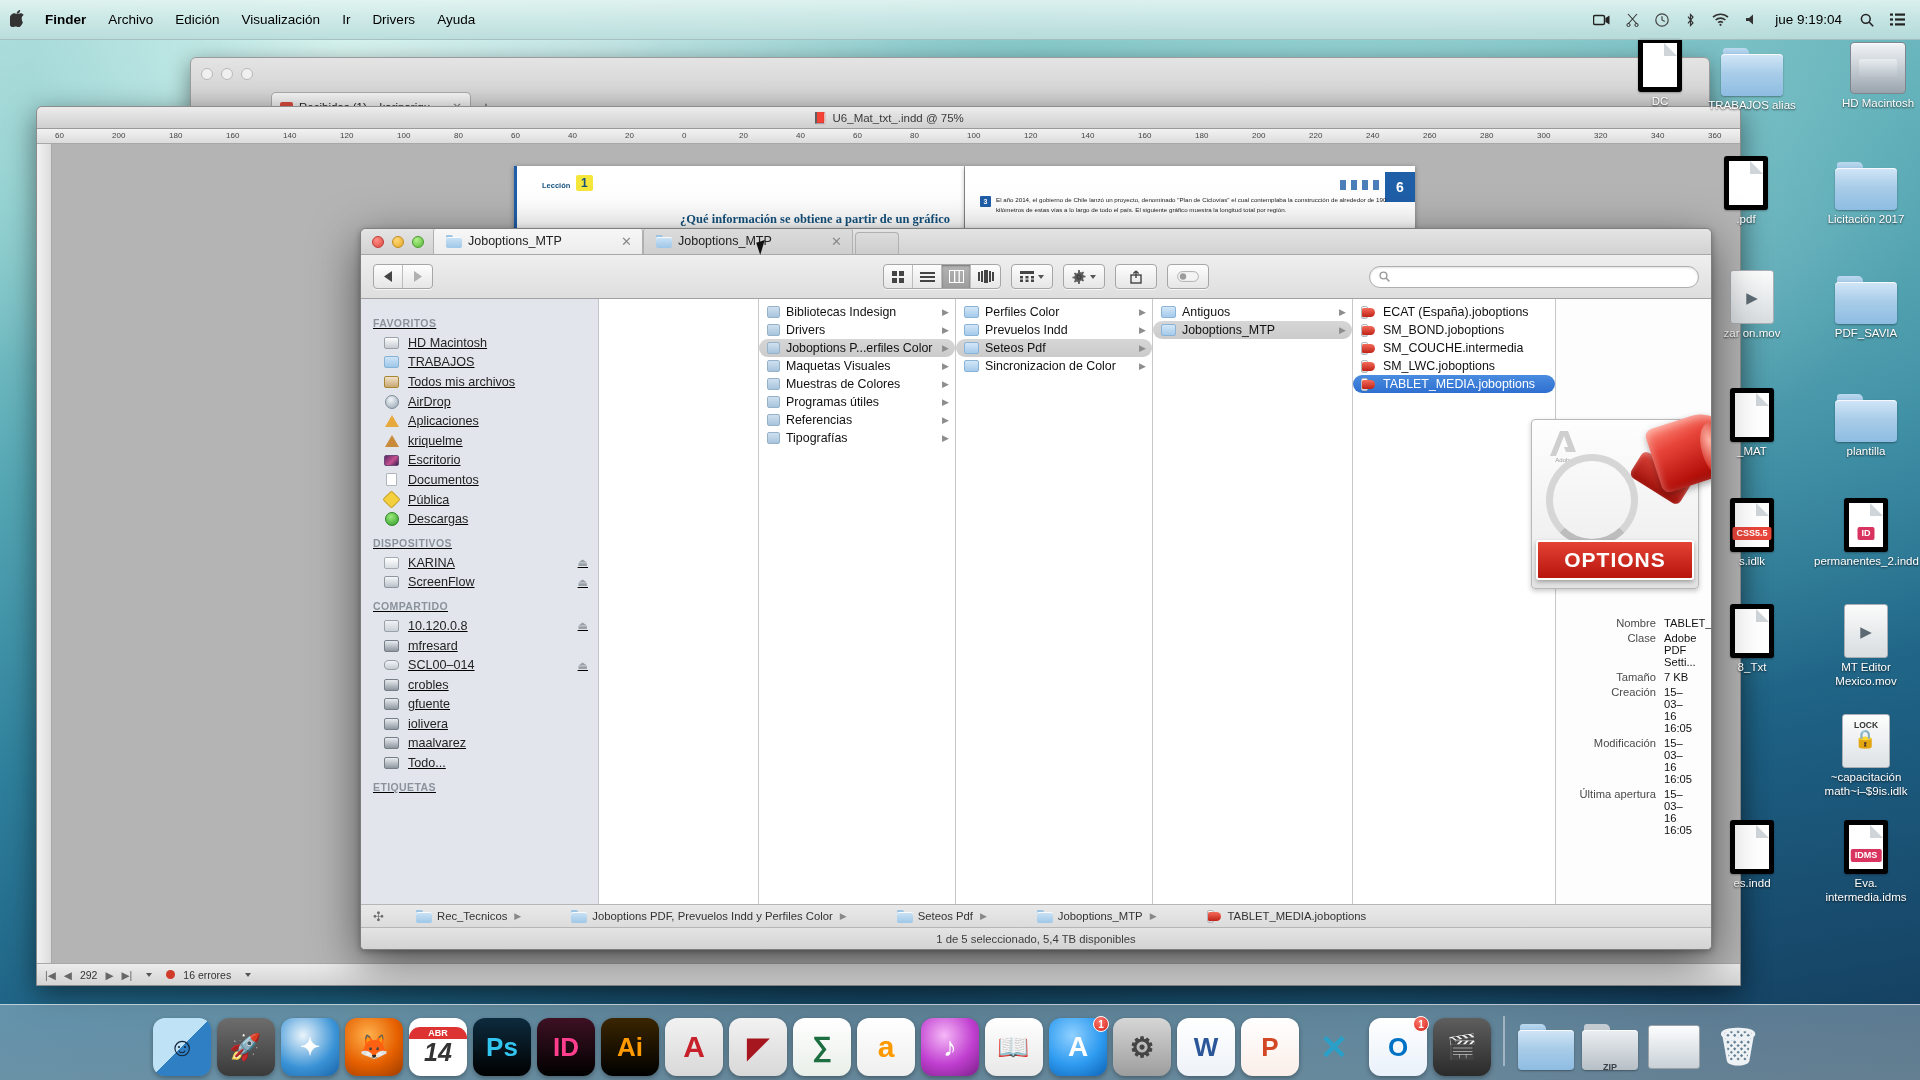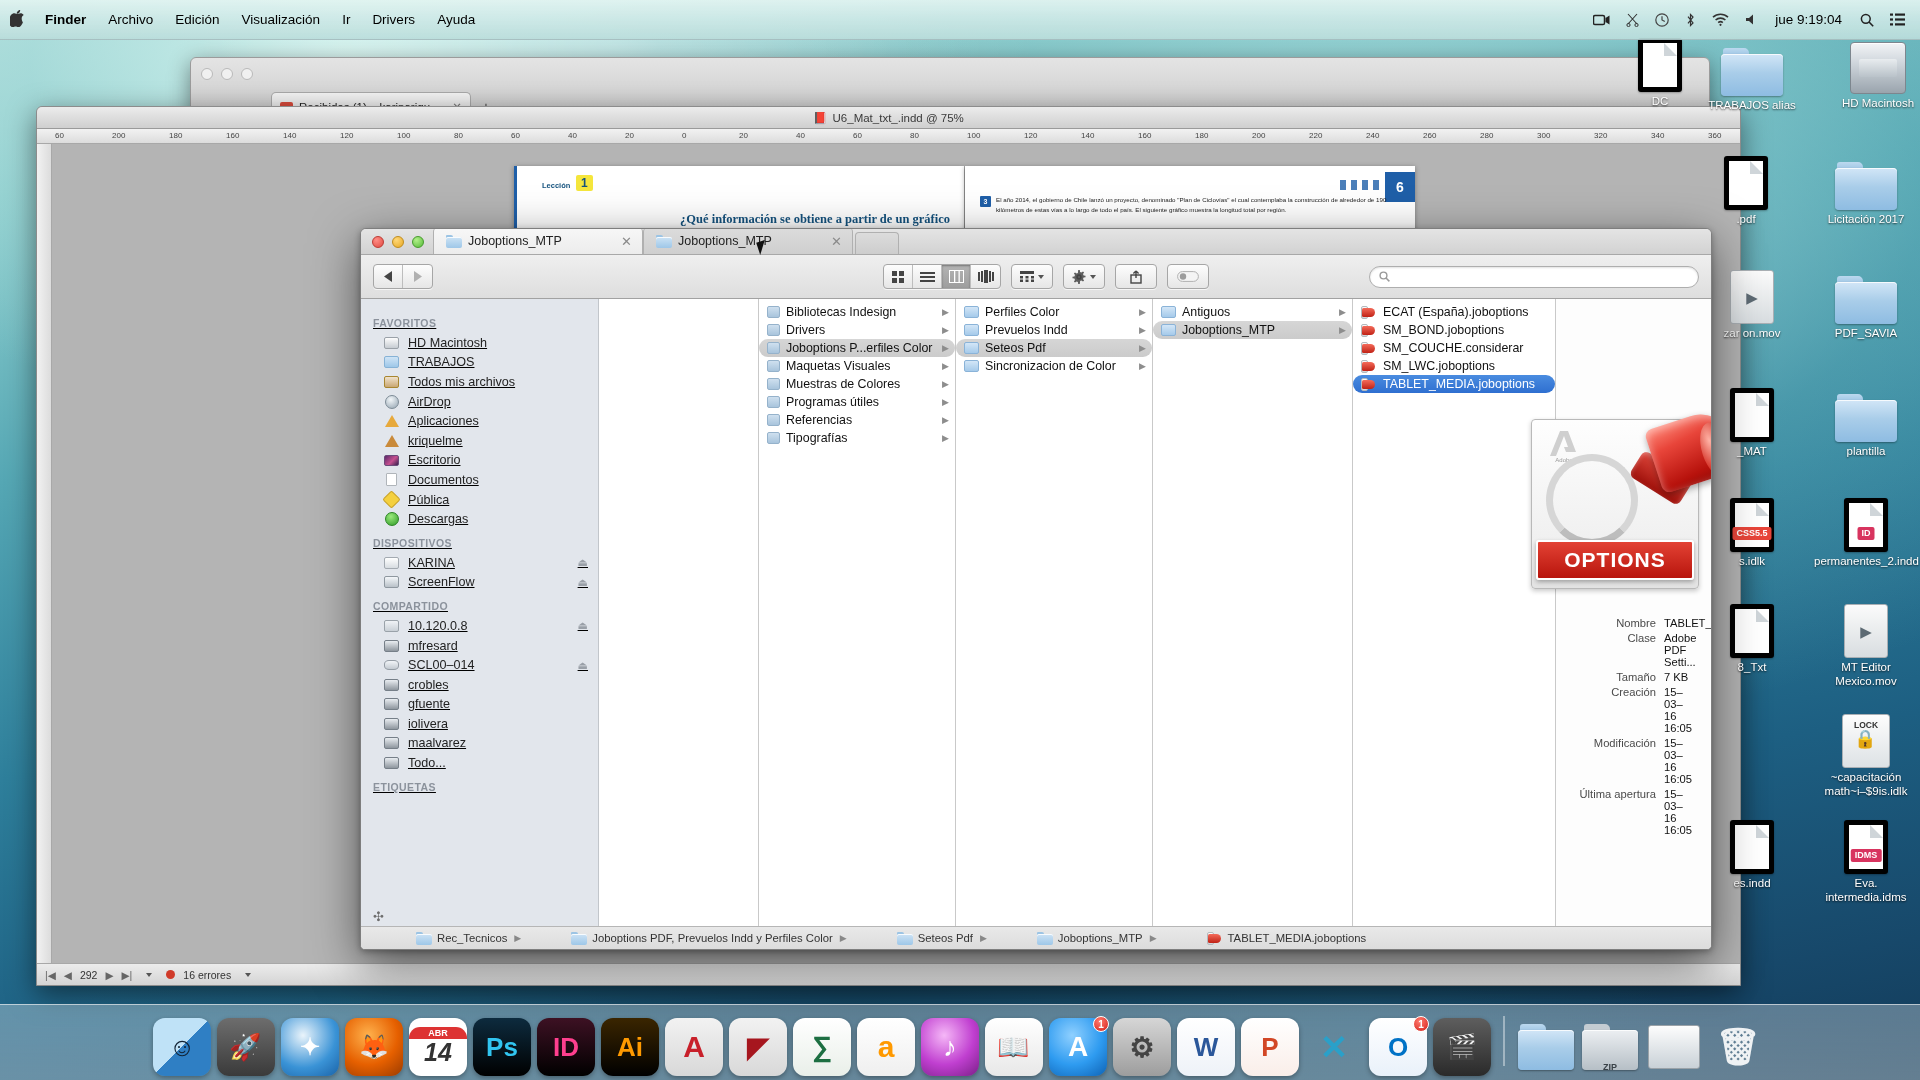--- a/index.html
+++ b/index.html
@@ -1032,21 +1032,21 @@
               <i class="k2"></i>
               <i class="k"></i>
             </span>
             <span>SM_BOND.joboptions</span>
           </div>
         <div class="crow">
             <span class="ic-jobopt">
               <i class="k2"></i>
               <i class="k"></i>
             </span>
-            <span>SM_COUCHE.considerar</span>
+            <span>SM_COUCHE.intermedia</span>
           </div>
         <div class="crow">
             <span class="ic-jobopt">
               <i class="k2"></i>
               <i class="k"></i>
             </span>
             <span>SM_LWC.joboptions</span>
           </div>
         <div class="crow selected-blue">
             <span class="ic-jobopt">
@@ -1142,20 +1142,23 @@
     <span class="path-sep">▶</span>
     <div class="path-seg">
         <span class="ic-jobopt">
           <i class="k2"></i>
           <i class="k"></i>
         </span>
         <span>TABLET_MEDIA.joboptions</span>
       </div>
   </div>
 
+  <div id="finder-statusbar">
+    <span>1 de 5 seleccionado, 5,4 TB disponibles</span>
+  </div>
   <div id="finder-bottomleft">
     <span>✣</span>
   </div>
 </div>
 
 <div id="menubar">
   <div class="apple-logo">
     <svg width="15" height="17" viewBox="0 0 15 17">
         <path d="M10.2 0c.1 1-.3 2-1 2.7-.6.7-1.6 1.2-2.5 1.1-.1-1 .4-2 1-2.6C8.4.5 9.4 0 10.2 0zM12.9 12.3c-.4 1-.6 1.4-1.1 2.3-.8 1.2-1.8 2.6-3.1 2.6-1.2 0-1.5-.8-3.1-.8-1.6 0-1.9.8-3.1.8-1.3 0-2.3-1.3-3.1-2.5C-.7 11.3-.9 7.1 1 4.9c.9-1.1 2.2-1.7 3.4-1.7 1.3 0 2.1.8 3.1.8 1 0 1.6-.8 3.1-.8 1.1 0 2.3.6 3.1 1.7-2.8 1.5-2.3 5.4-.8 7.4z" fill="#333"></path>
       </svg>

